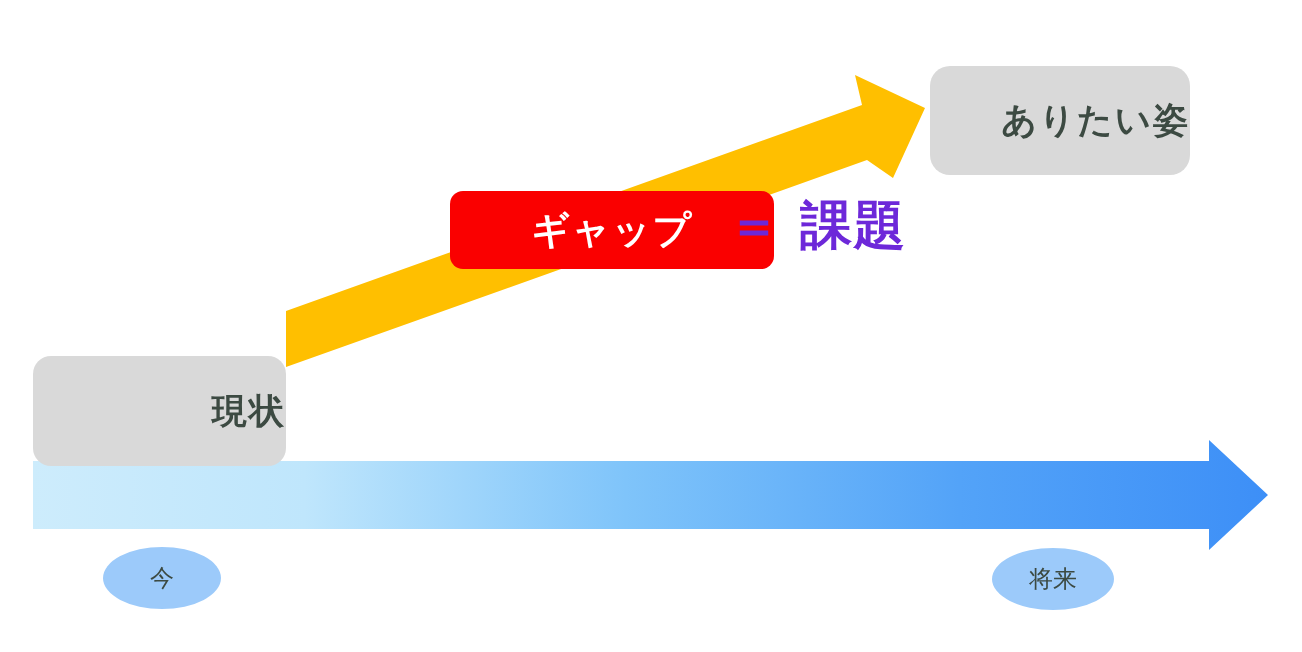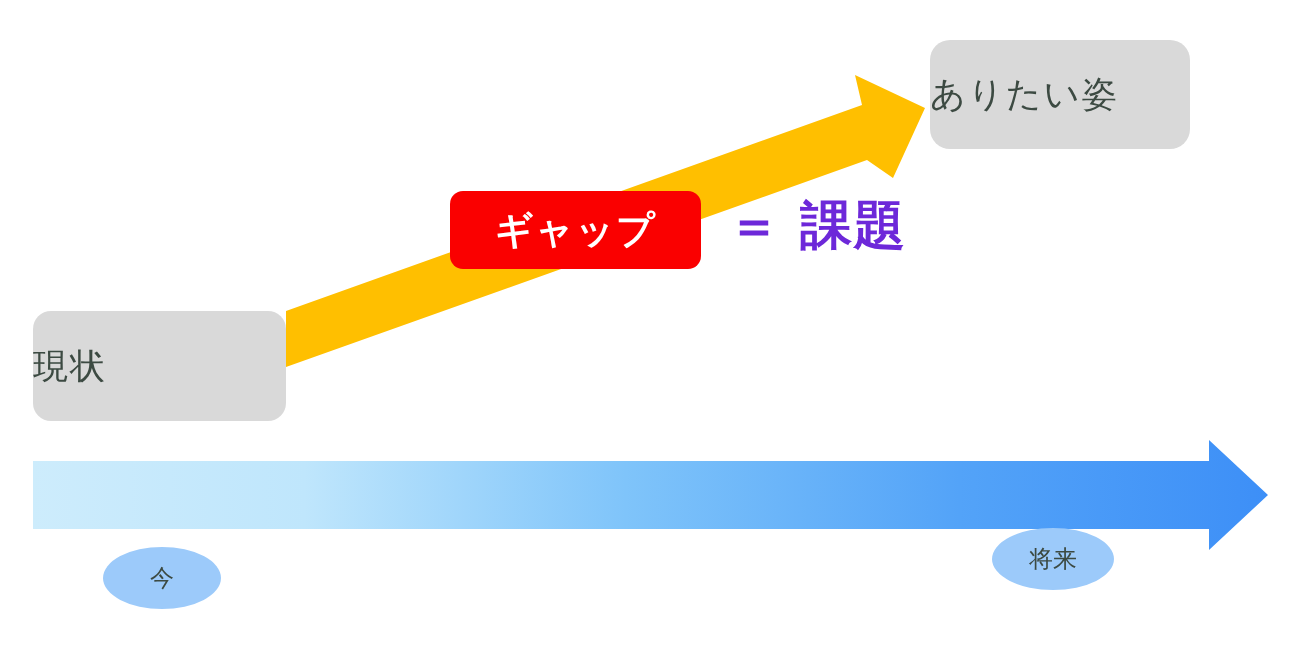--- a/index.html
+++ b/index.html
@@ -24,47 +24,48 @@
     width: 1302px;
     height: 652px;
   }
   
   .state-box {
     position: absolute;
     background: #d9d9d9;
     border-radius: 18px;
     display: flex;
     align-items: center;
-    justify-content: flex-start;
+    justify-content: flex-end;
     color: #3c4a42;
-    font-weight: 400;
+    font-weight: 700;
     letter-spacing: 0.06em;
     box-sizing: border-box;
+    margin-top: 26px;
   }
   #box-current {
     left: 33px;
-    top: 311px;
+    top: 330px;
     width: 253px;
     height: 110px;
     font-size: 35px;
   }
   #box-goal {
     left: 930px;
     top: 40px;
     width: 260px;
     height: 109px;
     font-size: 35px;
     border-radius: 20px;
   }
   
   #gap-label {
     position: absolute;
     left: 450px;
     top: 191px;
-    width: 251px;
+    width: 324px;
     height: 78px;
     background: #fa0000;
     border-radius: 13px;
     display: flex;
     align-items: center;
     justify-content: center;
     color: #ffffff;
     font-size: 38px;
     font-weight: 700;
     letter-spacing: 0.04em;
@@ -96,21 +97,21 @@
     box-sizing: border-box;
   }
   #marker-now {
     left: 103px;
     top: 547px;
     width: 118px;
     height: 62px;
   }
   #marker-future {
     left: 992px;
-    top: 528px;
+    top: 548px;
     width: 122px;
     height: 62px;
   }
   .sr-only {
     position: absolute;
     width: 1px;
     height: 1px;
     overflow: hidden;
     clip: rect(0 0 0 0);
     white-space: nowrap;

